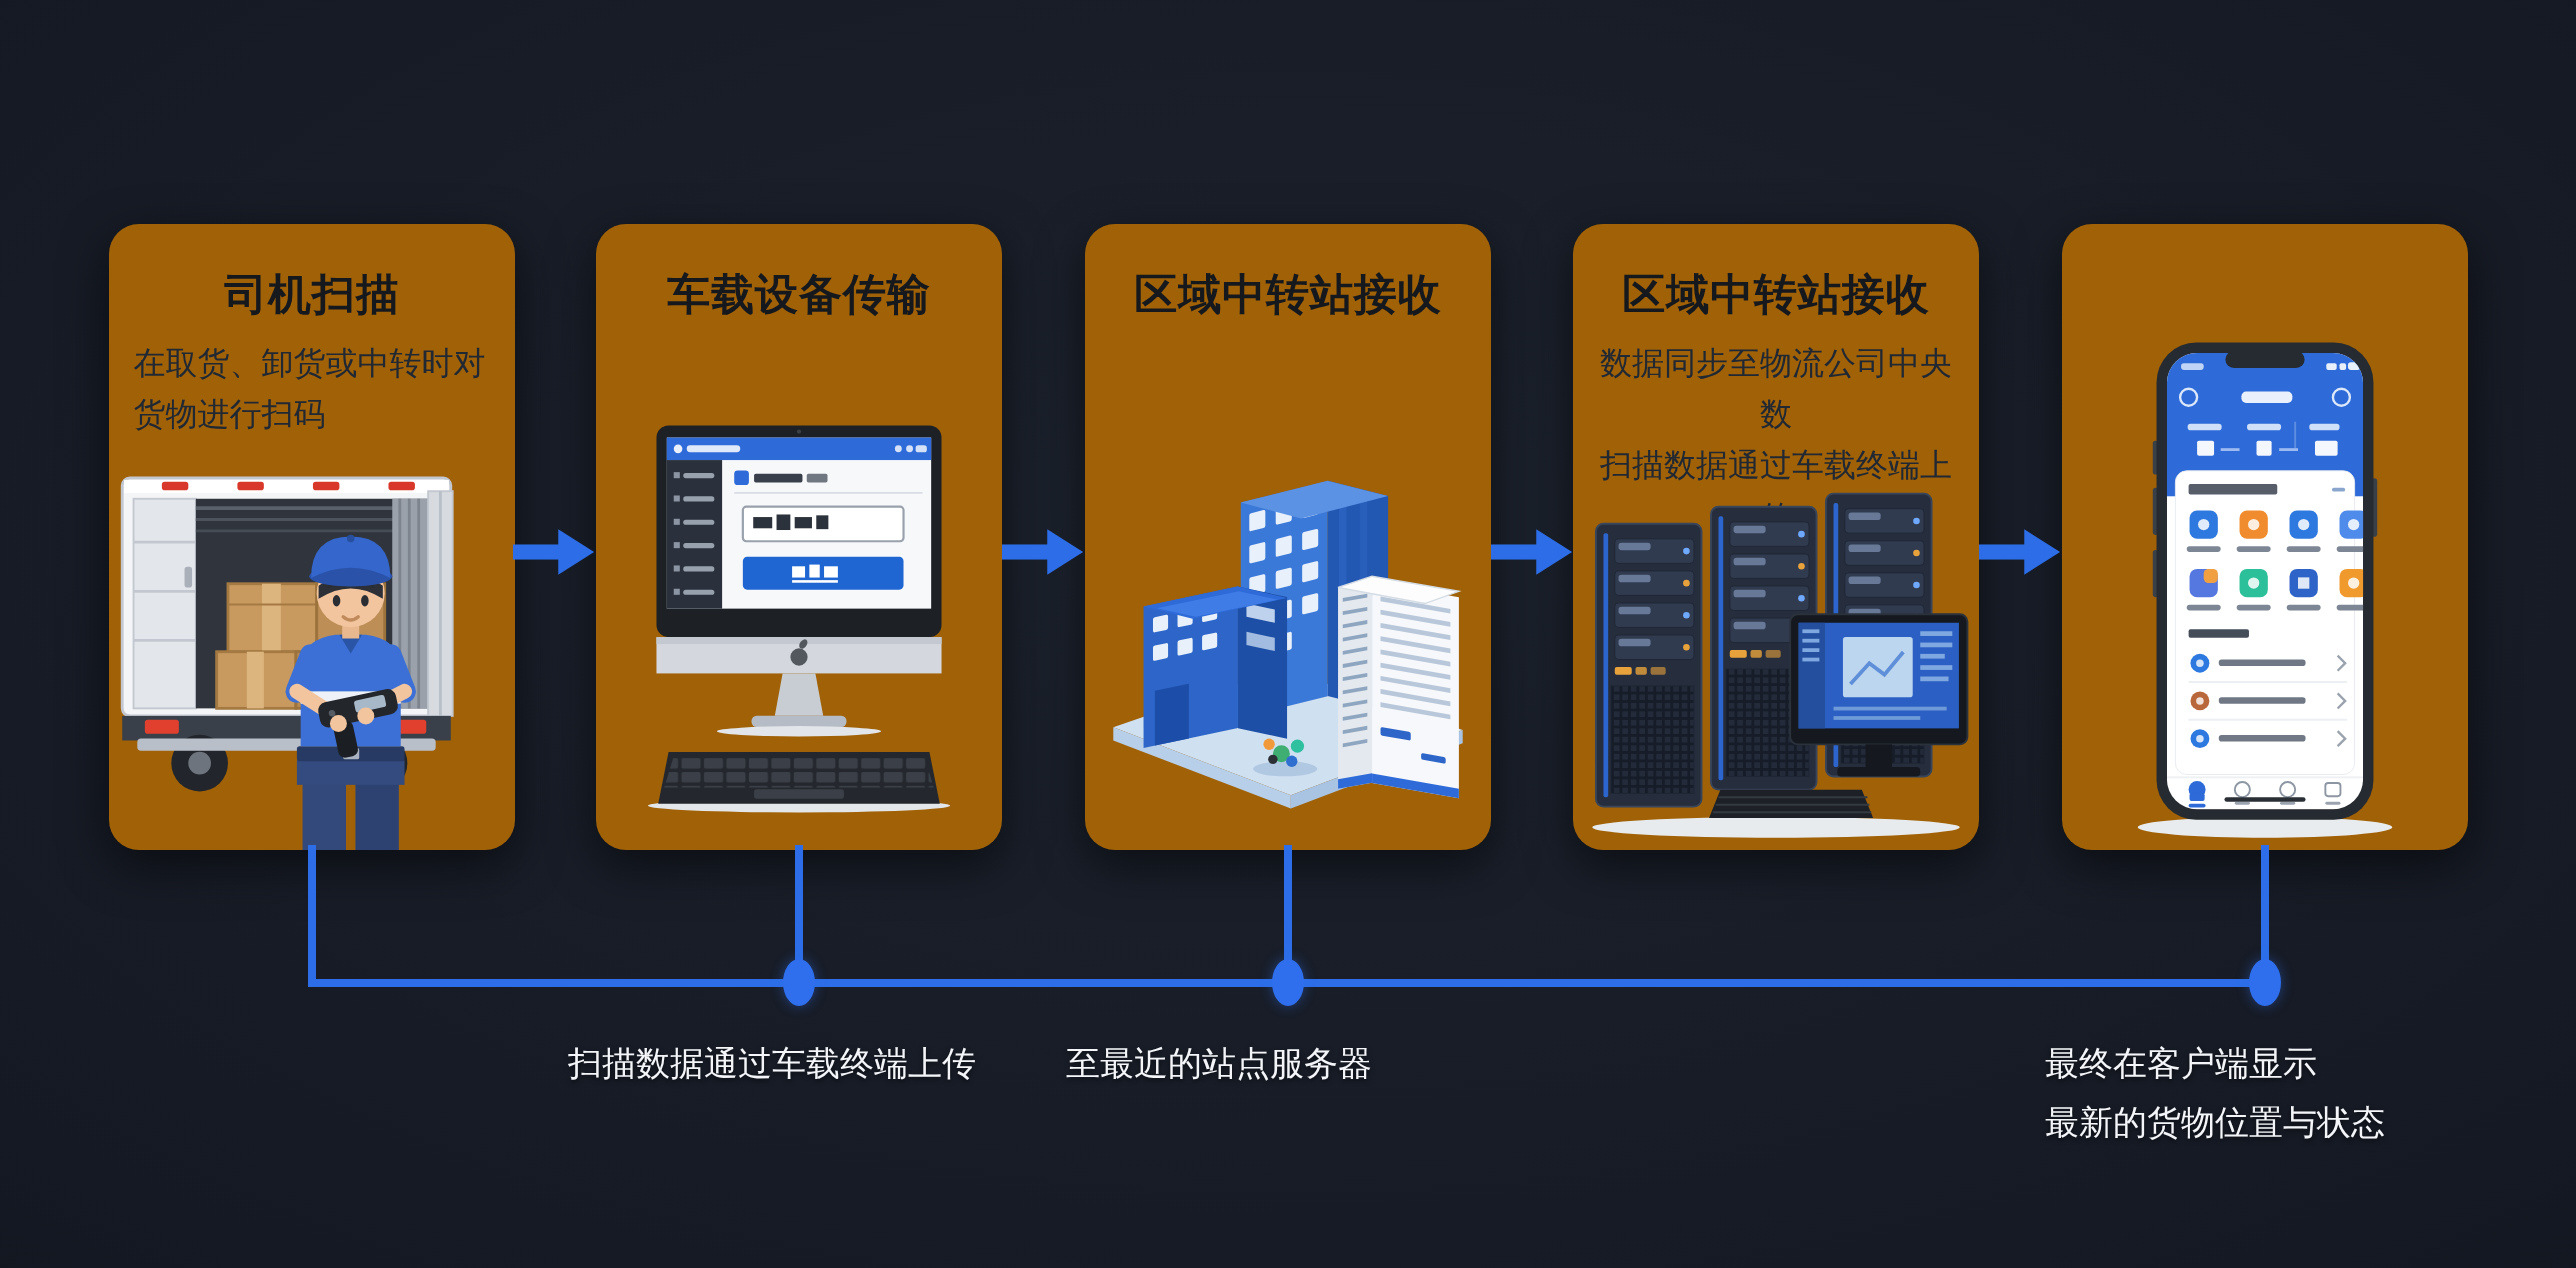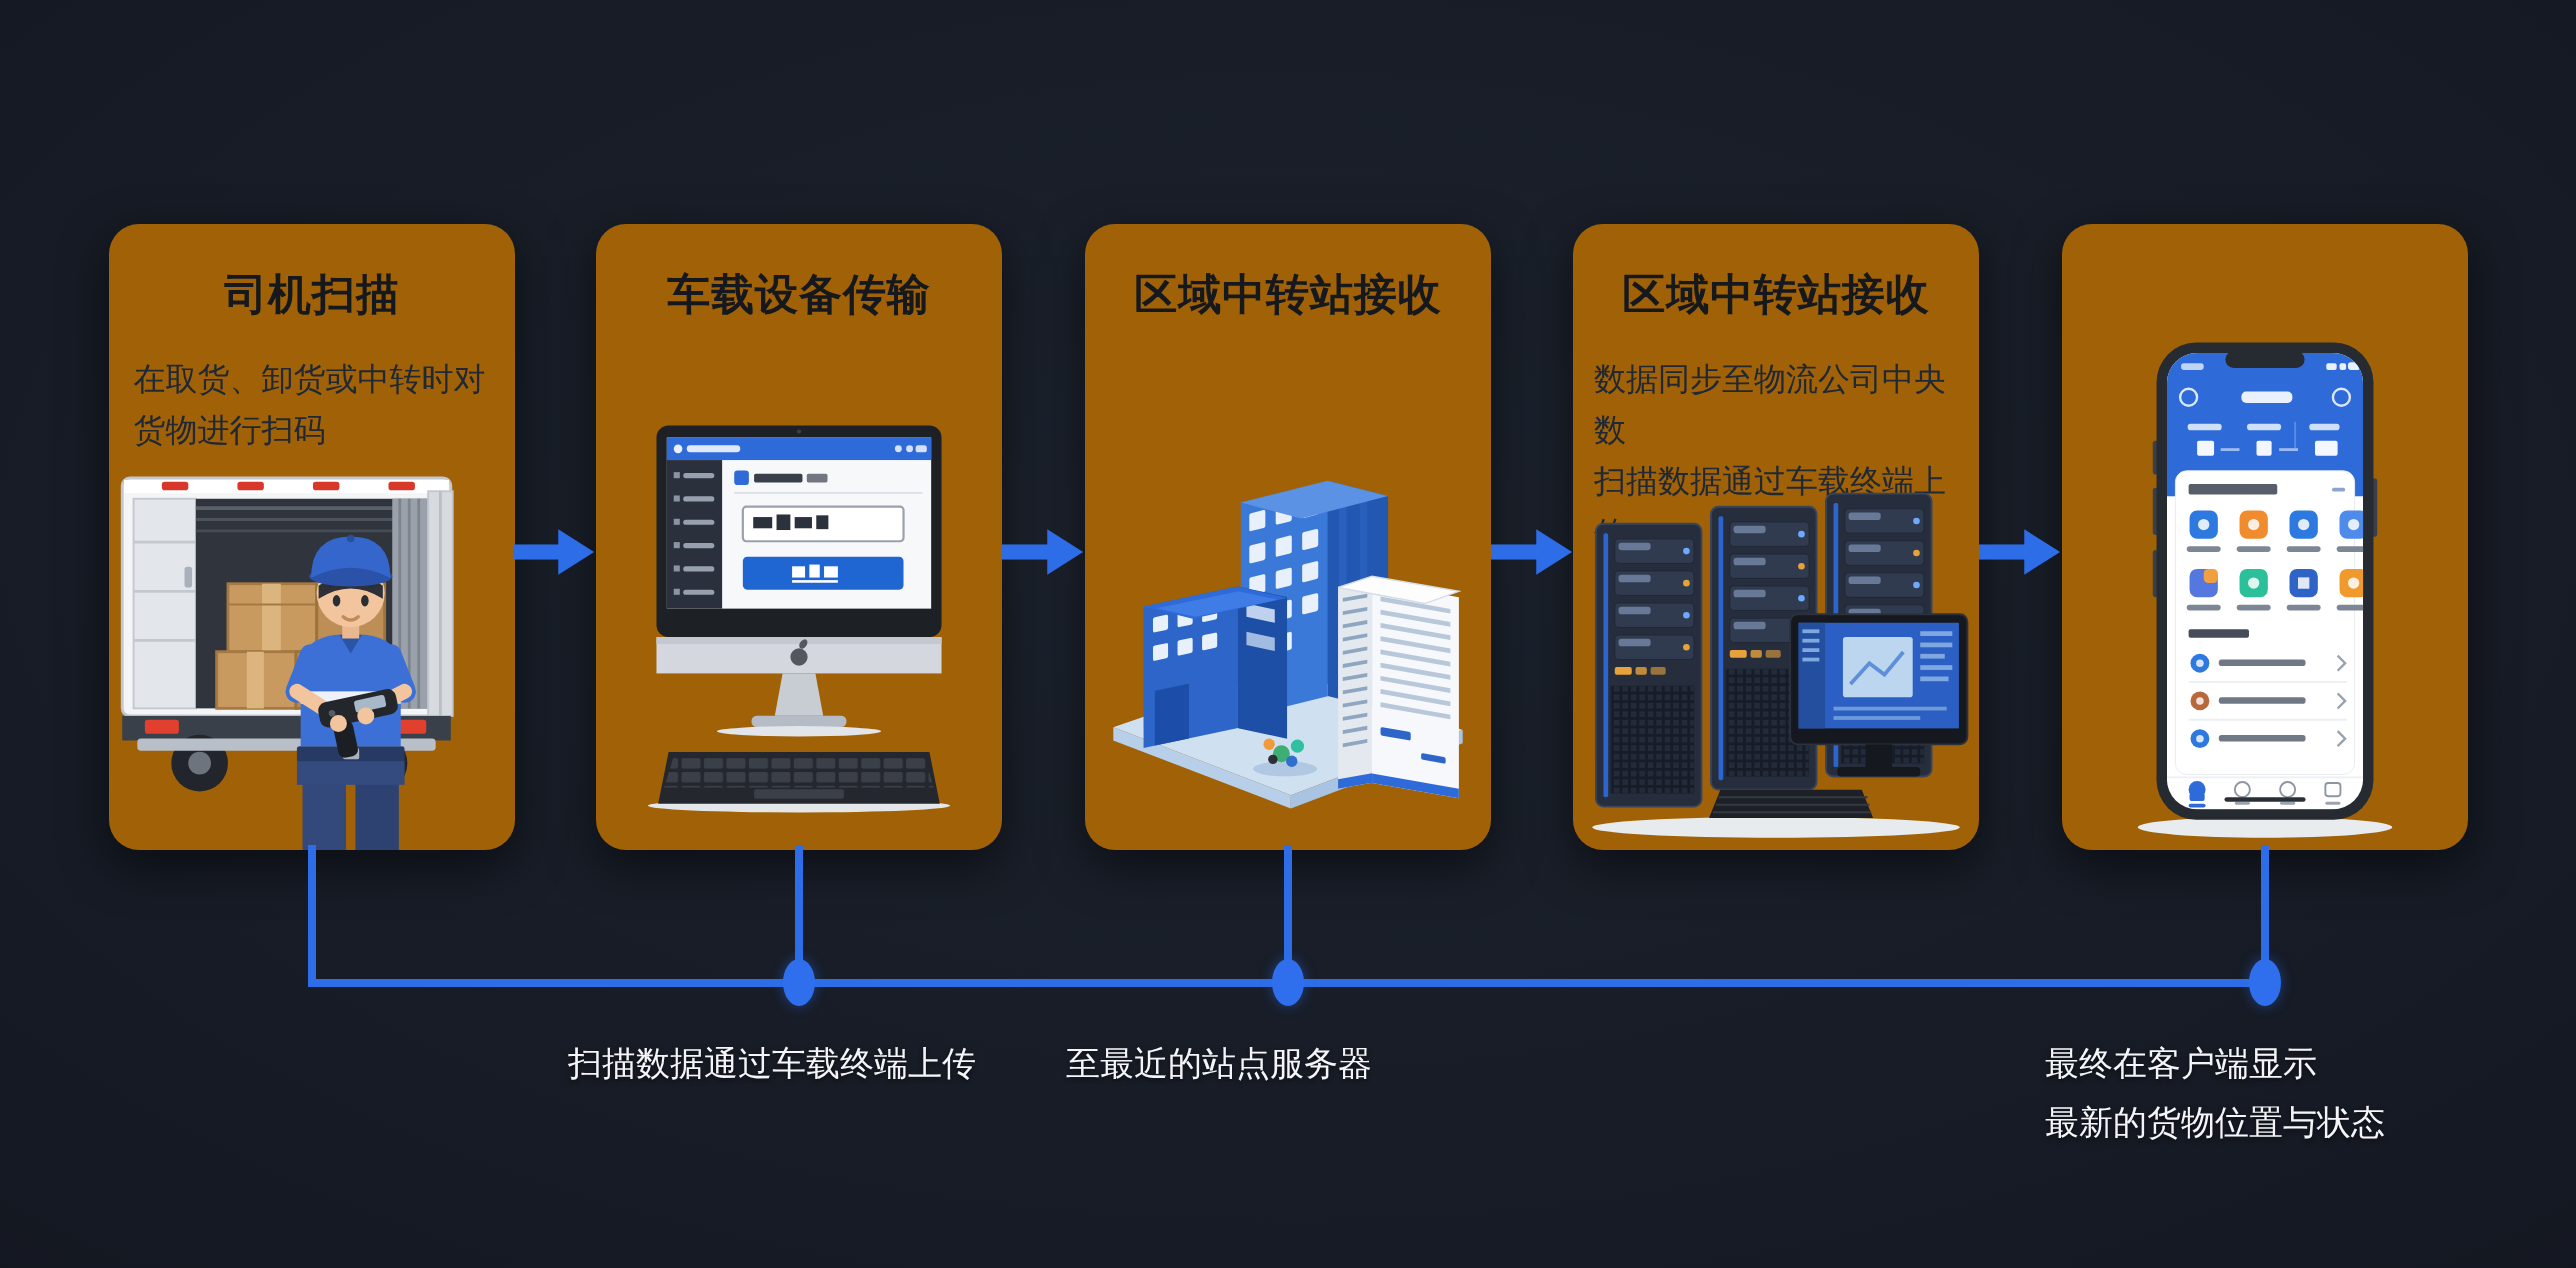--- a/index.html
+++ b/index.html
@@ -11,24 +11,24 @@
   .card{
     position:absolute;top:224px;width:406px;height:626px;
     background:#a16207;border-radius:30px;overflow:hidden;
     box-shadow:0 15px 47px rgba(0,0,0,.55);
   }
   .card-title{
     margin-top:42px;text-align:center;
     font-size:43px;font-weight:700;color:#15181d;letter-spacing:0.9px;
   }
   .card-desc{
-    margin-top:30px;font-size:32px;line-height:1.6;color:#202834;font-weight:500;
+    margin-top:14px;font-size:32px;line-height:1.6;color:#202834;font-weight:500;
   }
   .desc-left{text-align:left;padding:0 24.5px;}
-  .desc-center{text-align:left;padding:0 21px;}
+  .desc-center{text-align:center;padding:0 21px;}
   .illus{position:absolute;left:0;bottom:0;display:block;}
   .illus-top{position:absolute;left:0;display:block;}
   .arrow{position:absolute;top:518px;width:83px;height:68px;}
   .conn{position:absolute;background:#2d6ee8;}
   .conn-dot{
     position:absolute;width:32px;height:47px;border-radius:50%;
     background:#2f6fee;box-shadow:0 0 13.2px rgba(47,111,238,.45);
   }
   .caption{
     position:absolute;top:1034px;text-align:left;

